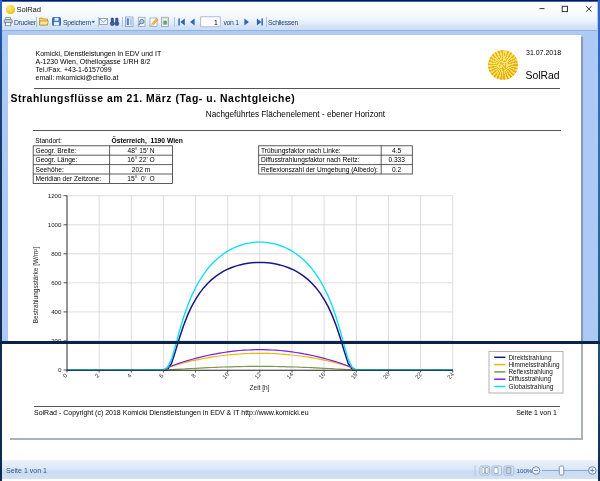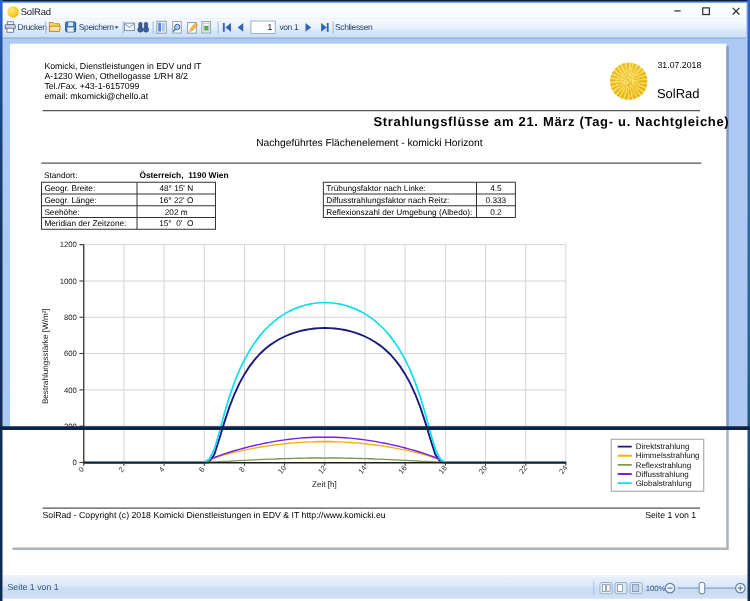--- a/index.html
+++ b/index.html
@@ -132,22 +132,22 @@
       Komicki, Dienstleistungen in EDV und IT<br>
       A-1230 Wien, Othellogasse 1/RH 8/2<br>
       Tel./Fax. +43-1-6157099<br>
       email: mkomicki@chello.at
     </div>
     <div class="pg" style="left:479.5px;top:14.5px;width:30.5px;height:30.5px;border-radius:50%;background:repeating-conic-gradient(from 10deg,rgba(255,236,140,0.55) 0deg 7deg,rgba(214,158,16,0.5) 7deg 14deg),radial-gradient(circle at 45% 40%,#FFE463,#F7C91D 55%,#E2A70C 92%,#D9A208 100%);"></div>
     <div class="pg" style="left:518px;top:14.2px;font-size:7px;">31.07.2018</div>
     <div class="pg" style="left:517.5px;top:34.8px;font-size:10.4px;">SolRad</div>
     <div class="pg" style="left:25.5px;top:52.6px;width:526px;height:1px;background:#555;"></div>
 
-    <div class="pg" style="left:2.5px;top:57.8px;width:573px;text-align:right;font-size:10.4px;font-weight:bold;letter-spacing:0.55px;">Strahlungsflüsse am 21. März (Tag- u. Nachtgleiche)</div>
-    <div class="pg" style="left:1px;top:75px;width:573px;text-align:center;font-size:8.2px;">Nachgeführtes Flächenelement - komicki Horizont</div>
+    <div class="pg" style="left:2.5px;top:57.8px;width:573px;text-align:left;font-size:10.4px;font-weight:bold;letter-spacing:0.55px;">Strahlungsflüsse am 21. März (Tag- u. Nachtgleiche)</div>
+    <div class="pg" style="left:1px;top:75px;width:573px;text-align:center;font-size:8.2px;">Nachgeführtes Flächenelement - ebener Horizont</div>
     <div class="pg" style="left:25px;top:95.4px;width:527.5px;height:1px;background:#555;"></div>
 
     <div class="pg" style="left:27.2px;top:101.5px;font-size:6.6px;">Standort:</div>
     <div class="pg" style="left:103.5px;top:101.5px;font-size:6.7px;font-weight:bold;">Österreich,&nbsp; 1190 Wien</div>
     <svg class="pg" style="left:0;top:0;" width="573" height="403" viewBox="0 0 573 403">
       <g stroke="#333" stroke-width="0.8" fill="none">
         <rect x="25.2" y="110.8" width="139.2" height="37.6"></rect>
         <line x1="25.2" y1="120.2" x2="164.4" y2="120.2"></line>
         <line x1="25.2" y1="129.6" x2="164.4" y2="129.6"></line>
         <line x1="25.2" y1="139" x2="164.4" y2="139"></line>

